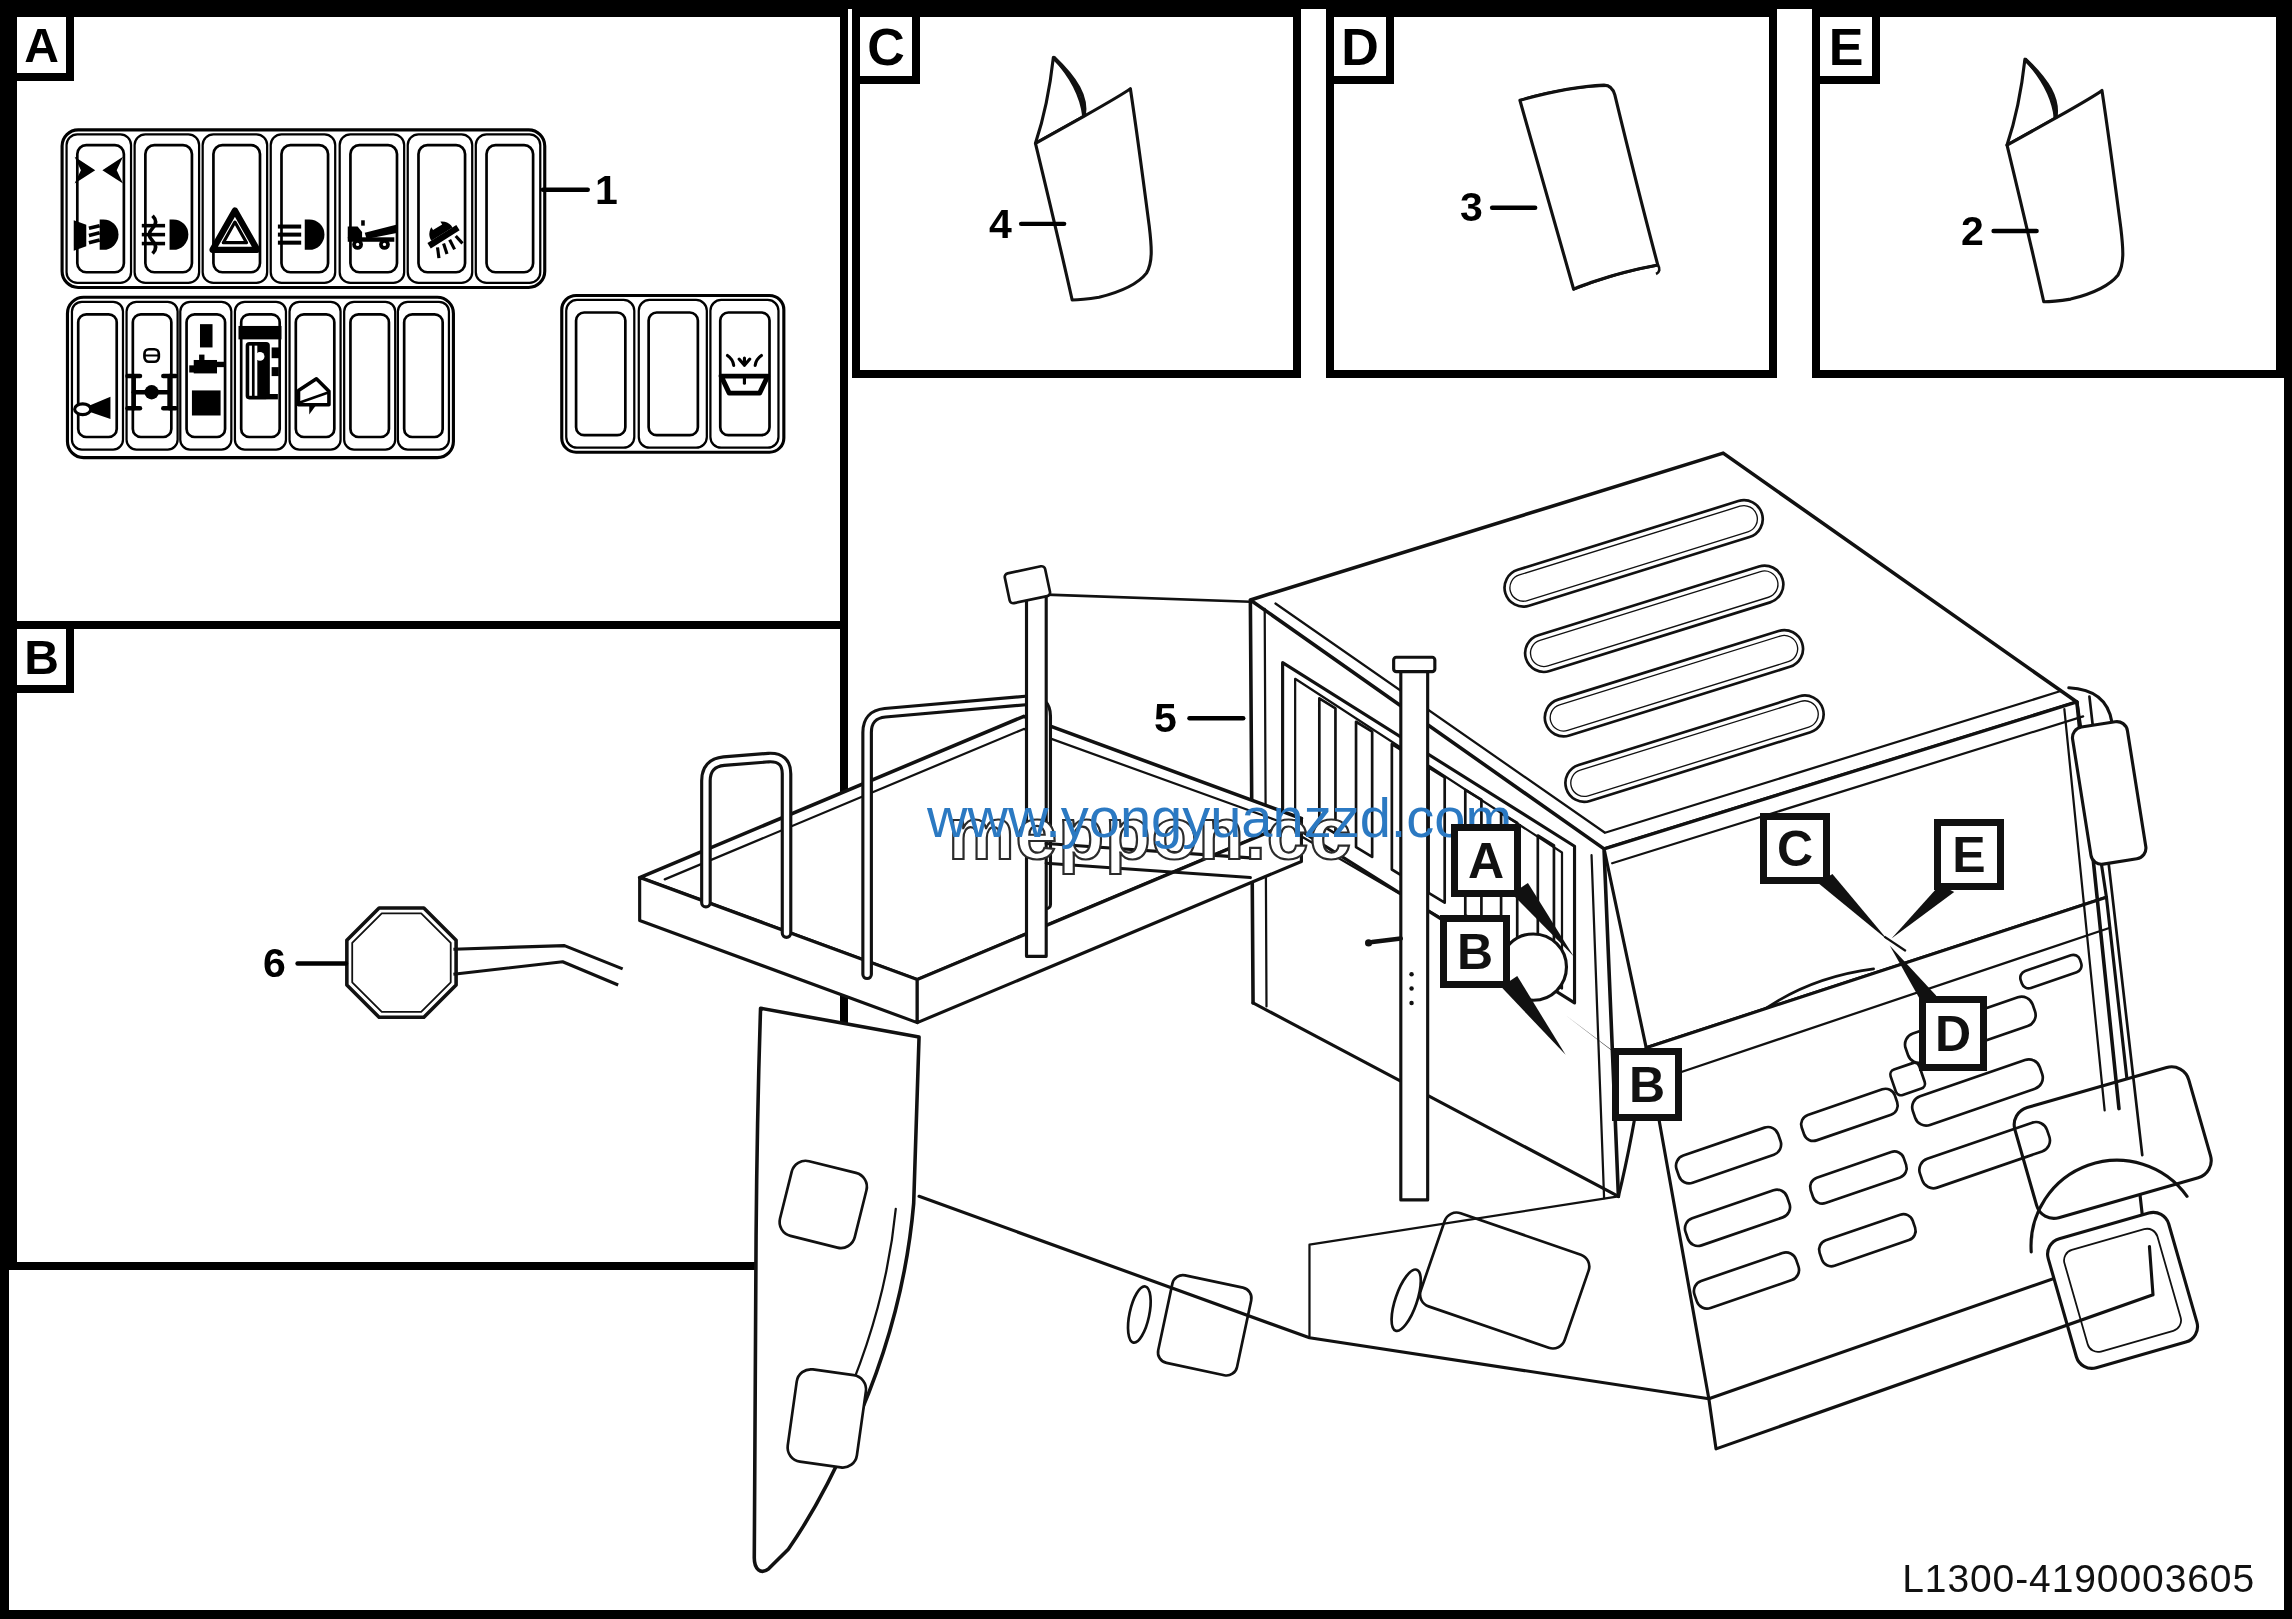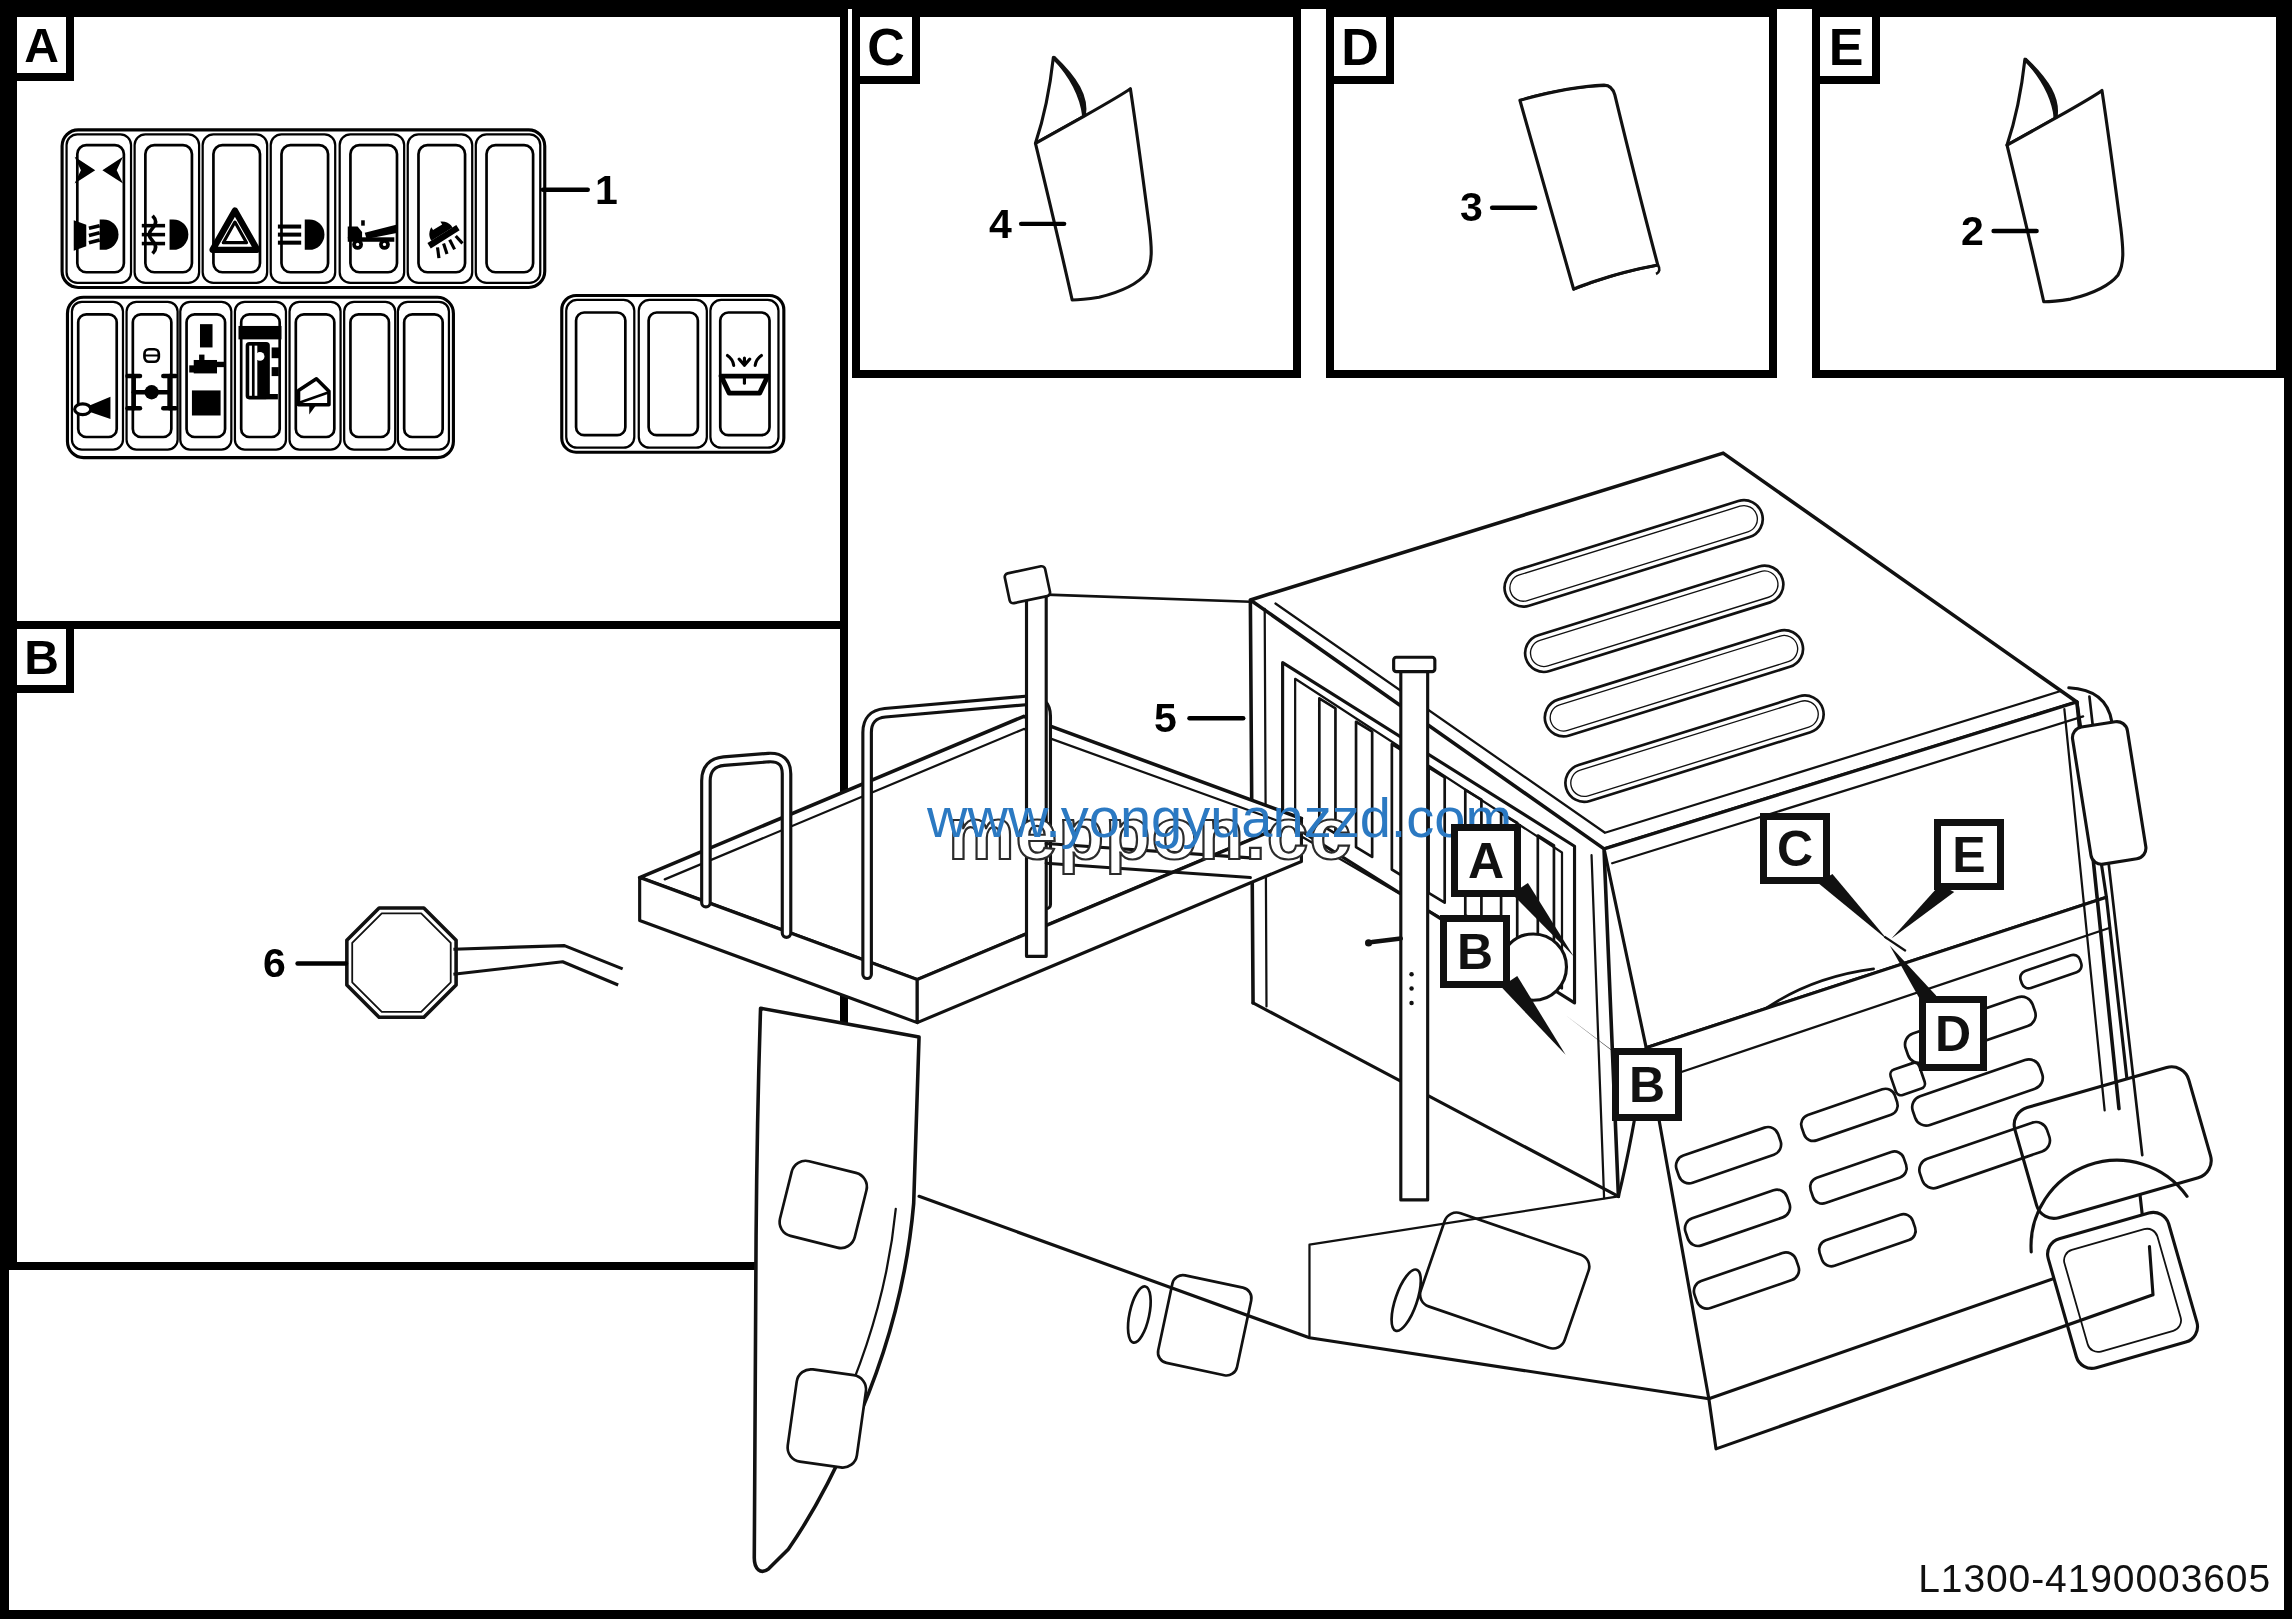--- a/index.html
+++ b/index.html
@@ -28,21 +28,21 @@
   .wm-outline{
     position:absolute; left:948px; top:790px; z-index:20;
     font-size:75px; font-weight:bold; letter-spacing:0.9px;
     color:#fff; -webkit-text-stroke:2.2px #2b2b2b; white-space:nowrap;
   }
   .wm-blue{
     position:absolute; left:927px; top:785px; z-index:21;
     font-size:56px; font-weight:normal; color:#2b79c2; white-space:nowrap;
   }
   .part-number{
-    position:absolute; right:22px; top:1557px; z-index:25;
+    position:absolute; right:38px; top:1557px; z-index:25;
     font-size:39px; color:#111; letter-spacing:0.9px;
   }
 </style>
 </head>
 <body>
 
 <div id="sheet">
 
   <div class="panel" style="left:9px; top:9px;  width:823px; height:604px;"></div>
   <div class="panel" style="left:9px; top:621px; width:823px; height:633px;"></div>

